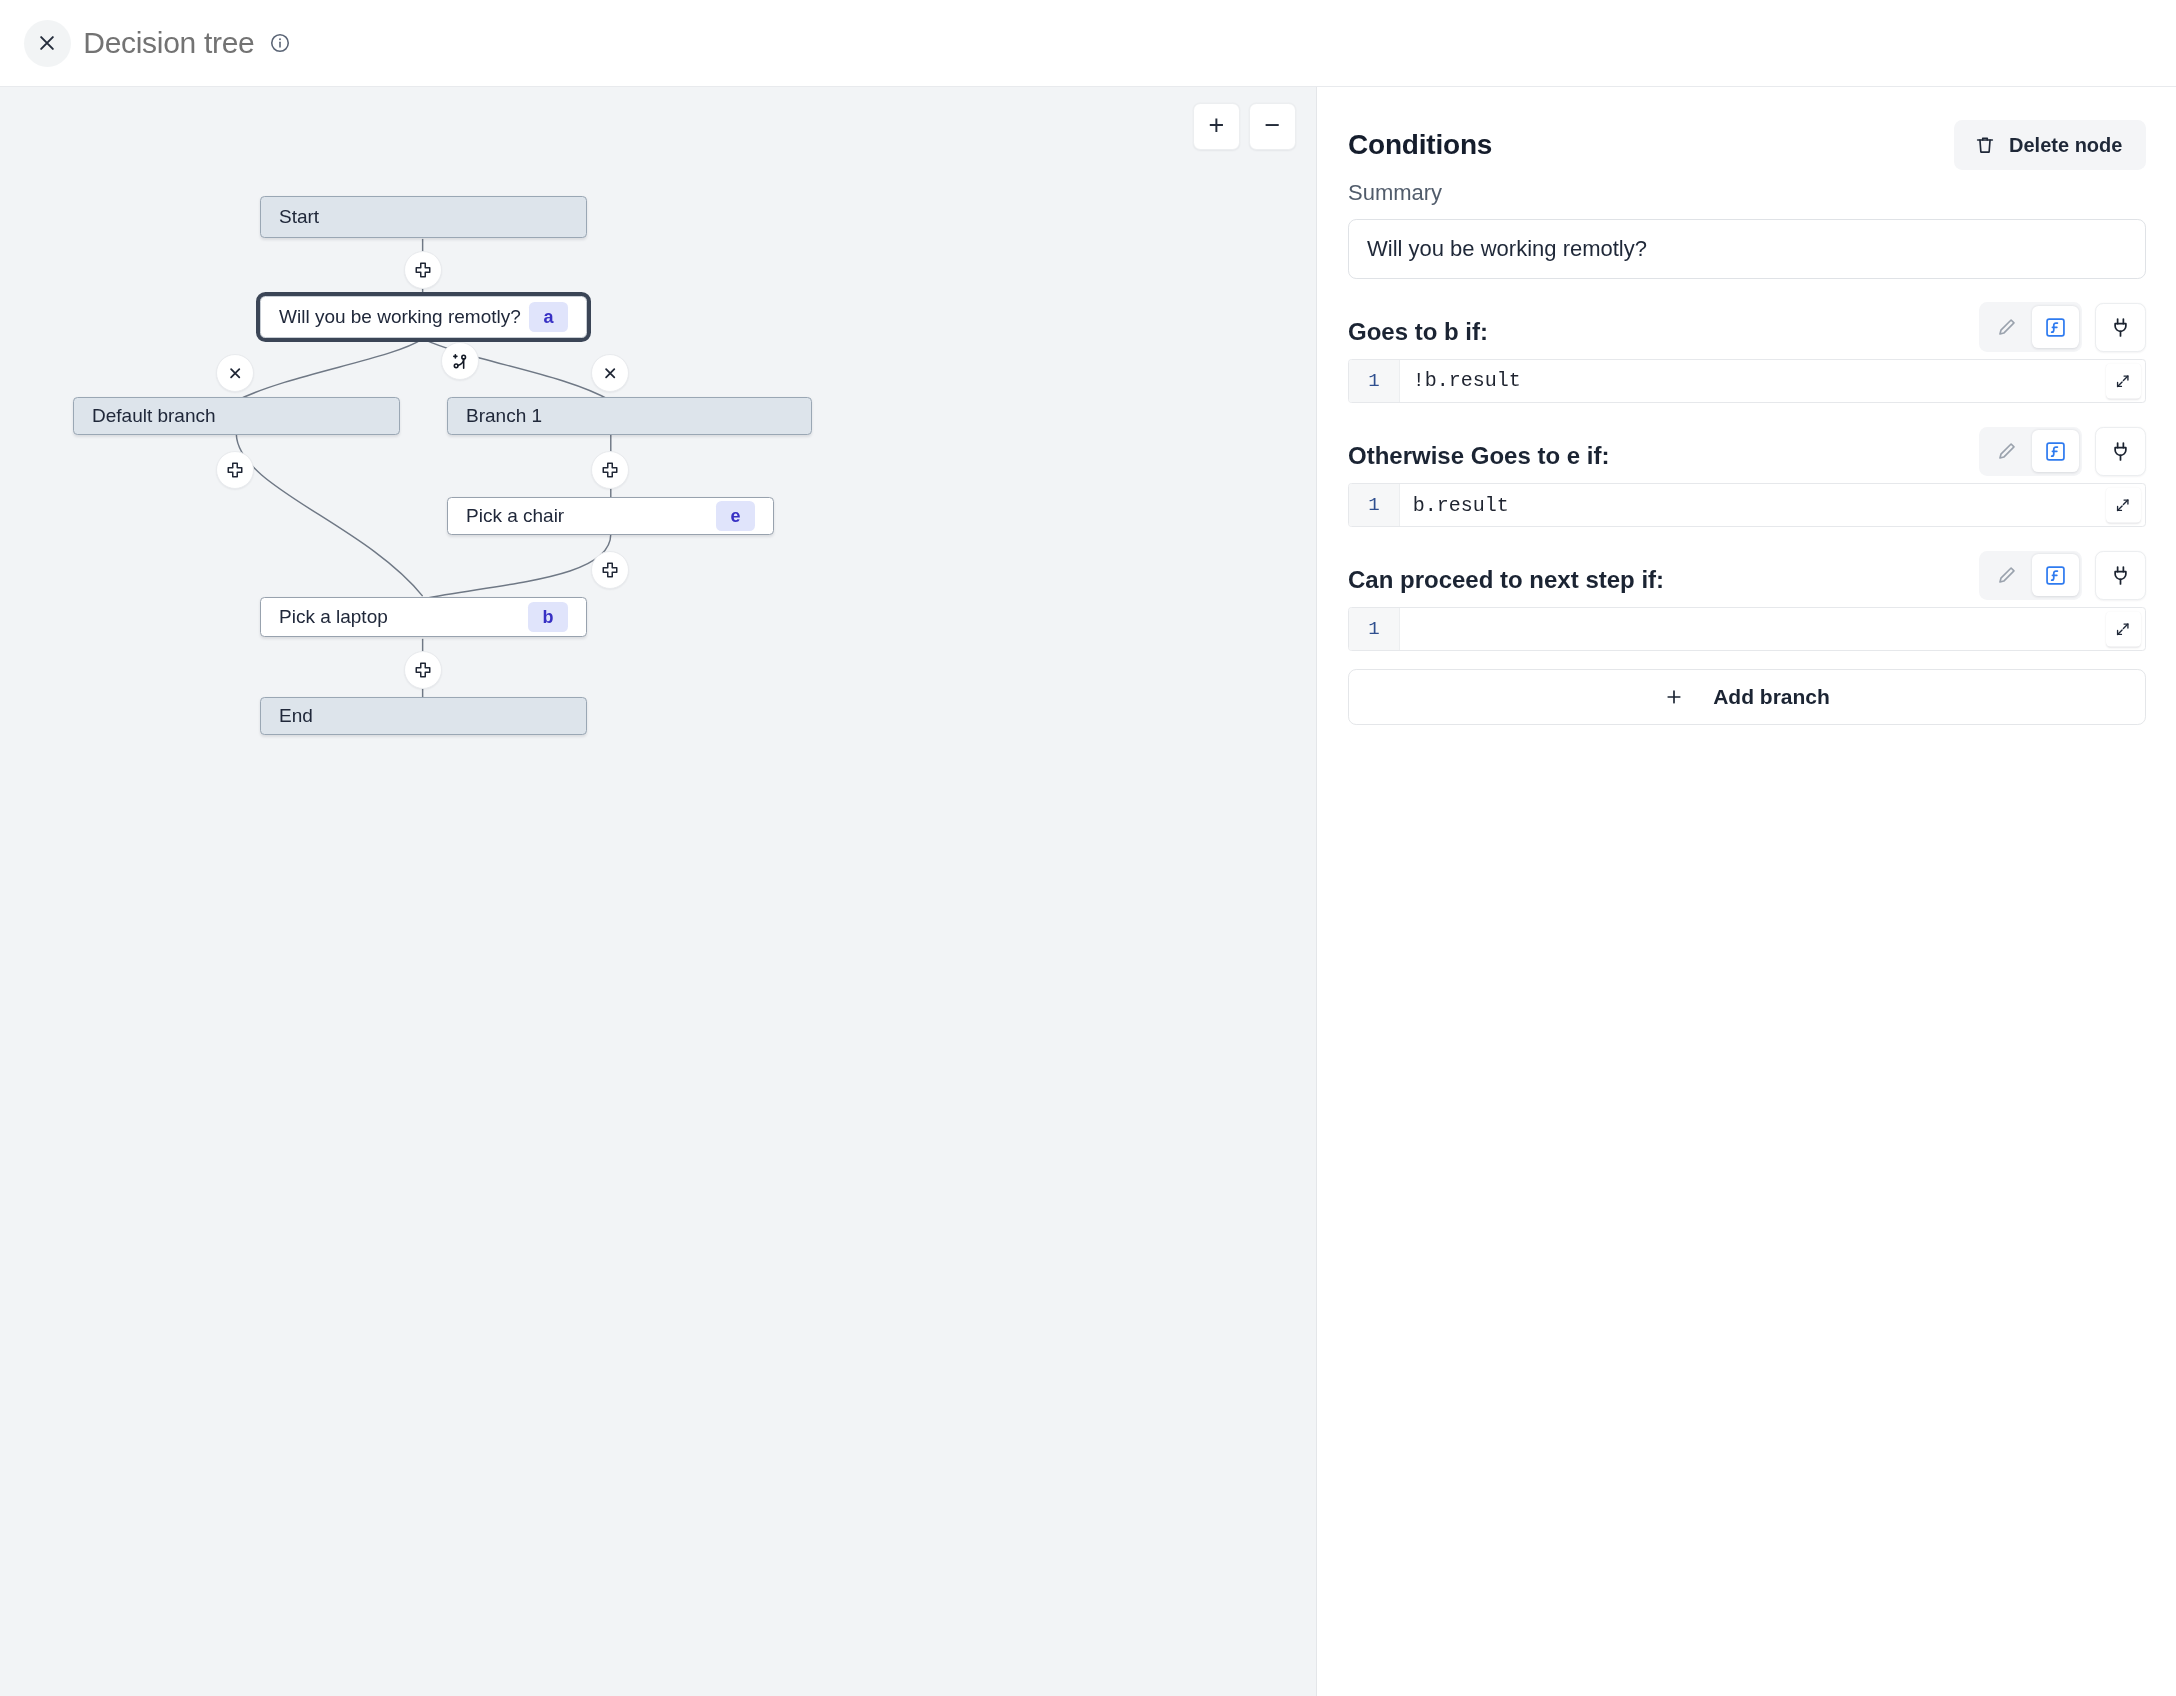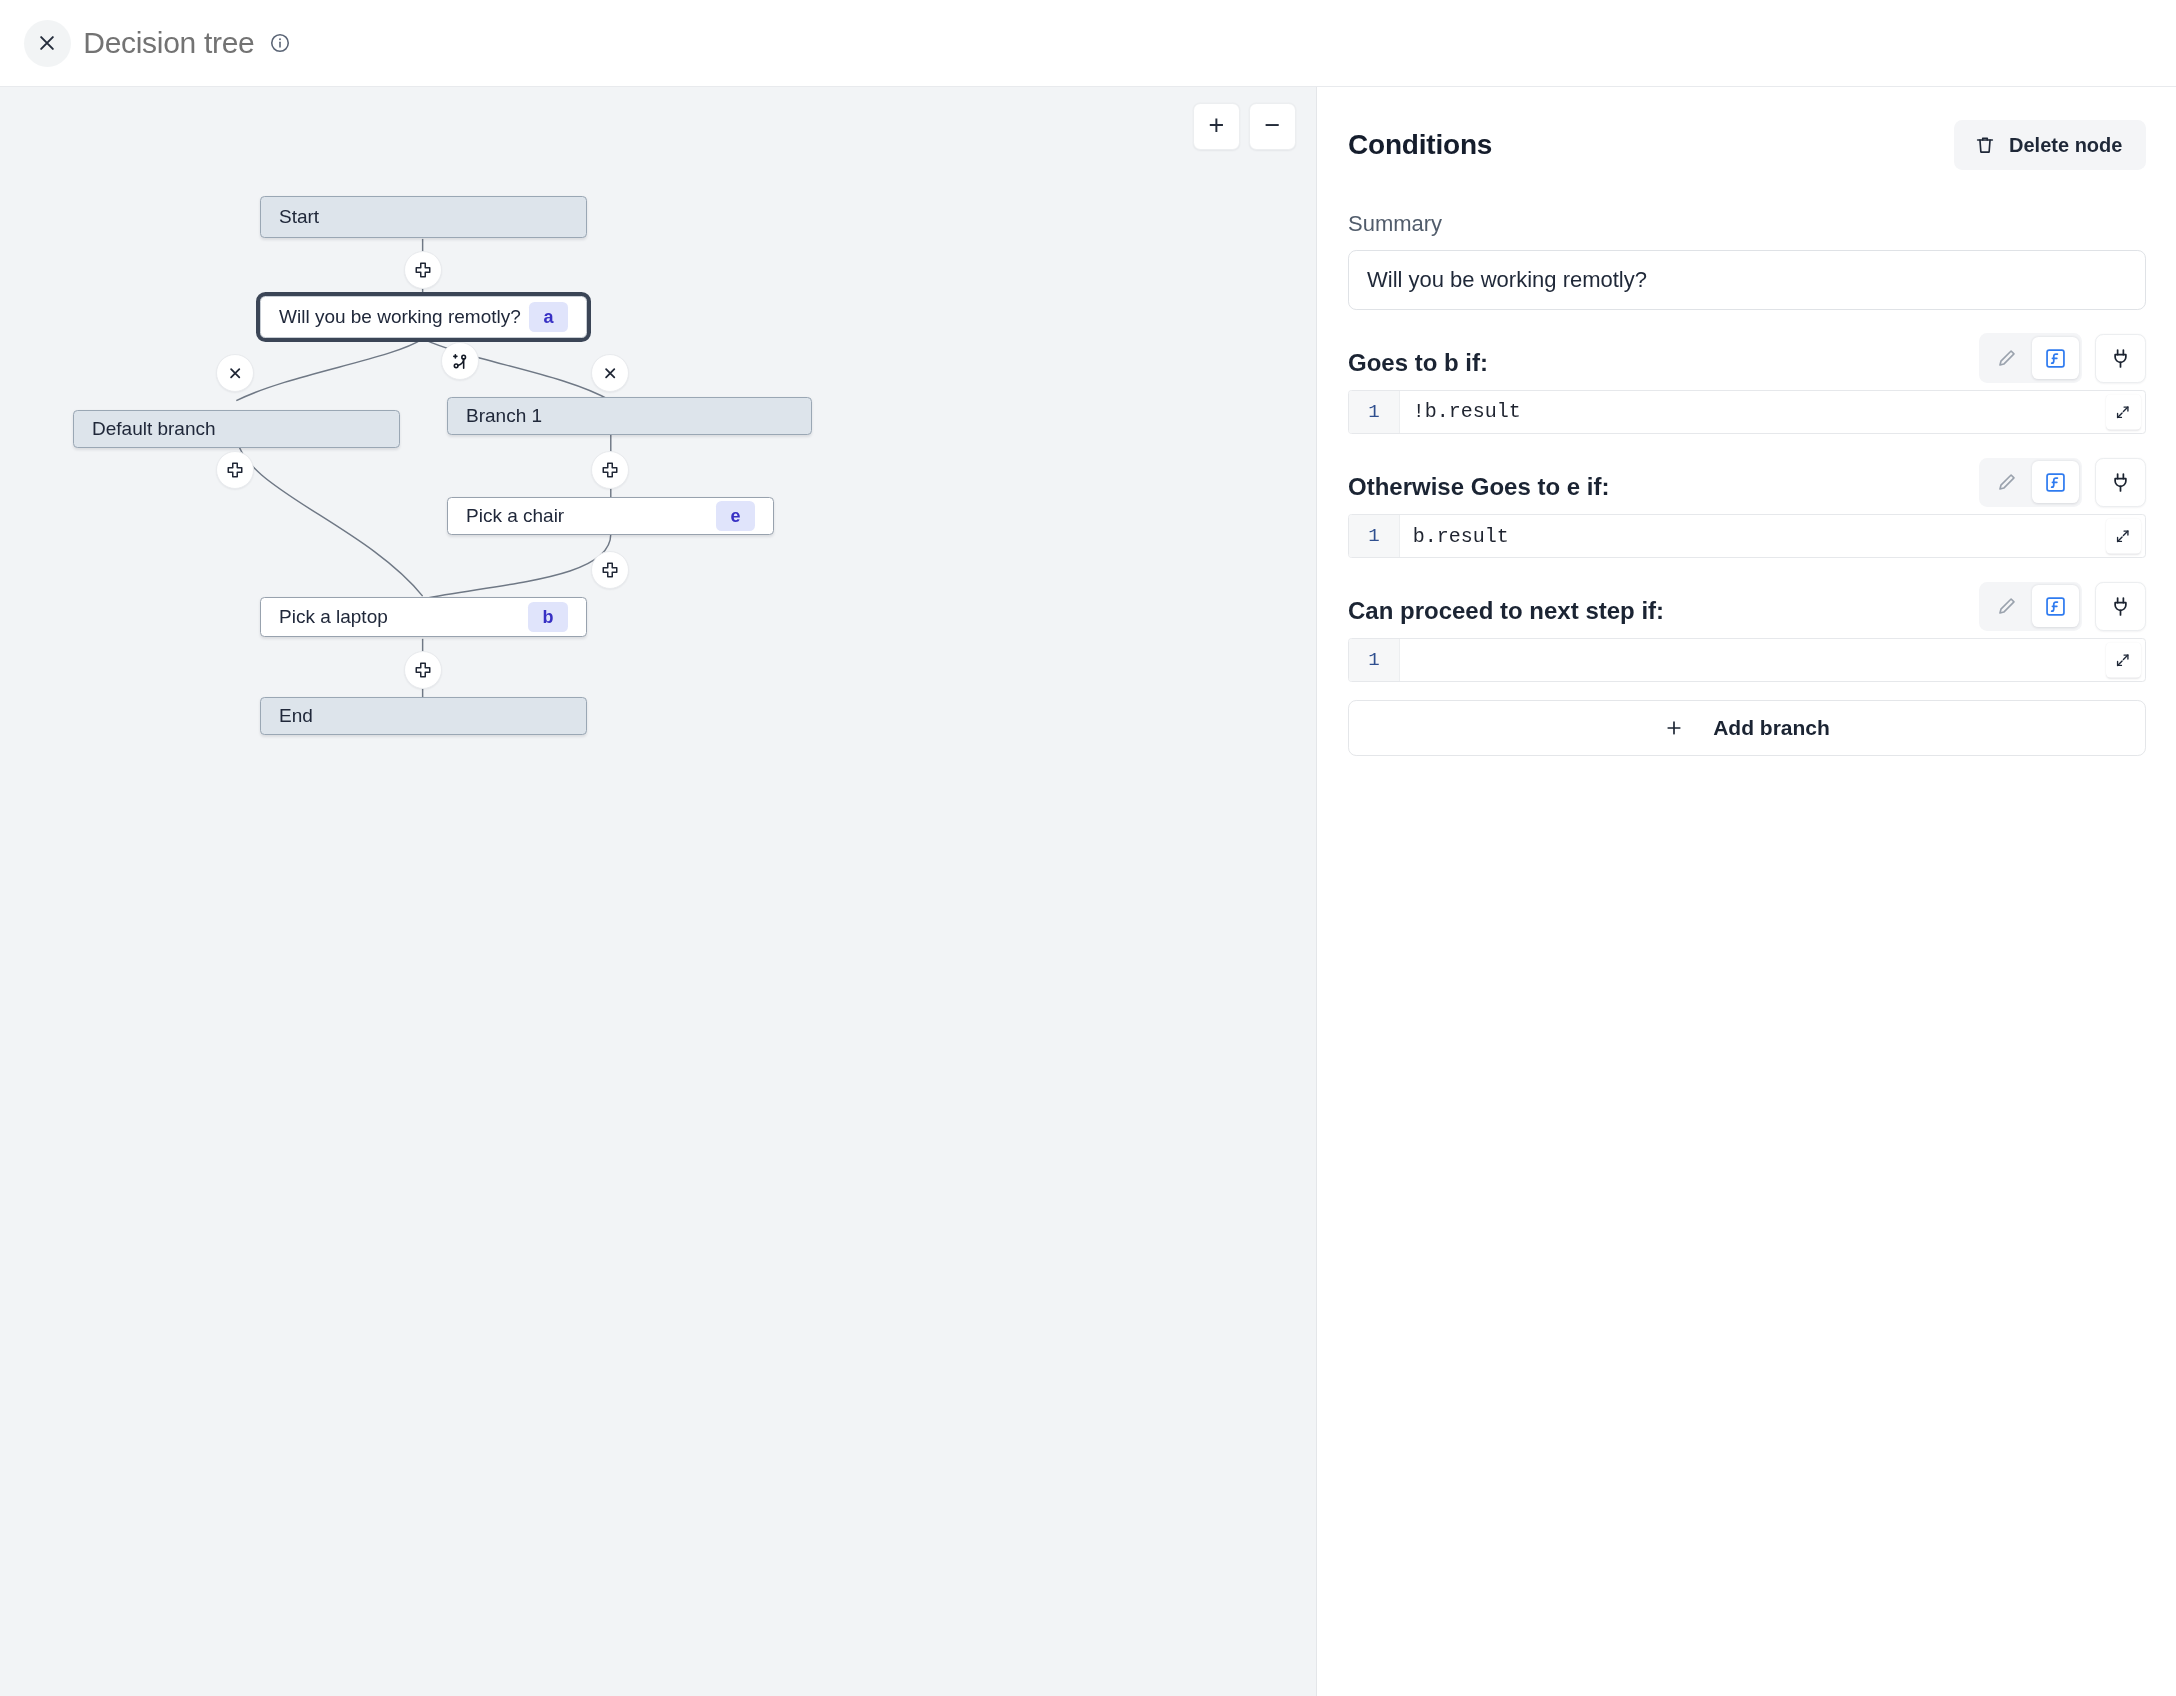--- a/index.html
+++ b/index.html
@@ -154,21 +154,21 @@
     border-radius: 8.2px;
     padding: 13.6px 23.6px 13.6px 20px;
     font-size: 20px;
     font-weight: bold;
     color: #1f2838;
     cursor: pointer;
     font-family: "Liberation Sans", sans-serif;
   }
 
   .field-label {
-    margin-top: 41px;
+    margin-top: 10px;
     font-size: 22px;
     color: #515c6b;
   }
   .summary-input {
     margin-top: 12.7px;
     width: 100%;
     height: 60px;
     border: 0.9px solid #dfe2e6;
     border-radius: 8.2px;
     padding: 0 18px;
@@ -337,21 +337,21 @@
 
       <div class="node grey" style="left:260px; top:109px; width:327px; height:42px;">
         <span class="node-label">Start</span>
       </div>
 
       <div class="node selected" style="left:260px; top:209px; width:327px; height:42px;">
         <span class="node-label">Will you be working remotly?</span>
         <span class="badge">a</span>
       </div>
 
-      <div class="node grey" style="left:73px; top:323px; width:327px; height:38px;">
+      <div class="node grey" style="left:73px; top:310px; width:327px; height:38px;">
         <span class="node-label">Default branch</span>
       </div>
 
       <div class="node grey" style="left:447px; top:310px; width:365px; height:38px;">
         <span class="node-label">Branch 1</span>
       </div>
 
       <div class="node white" style="left:447px; top:410px; width:327px; height:38px;">
         <span class="node-label">Pick a chair</span>
         <span class="badge">e</span>

